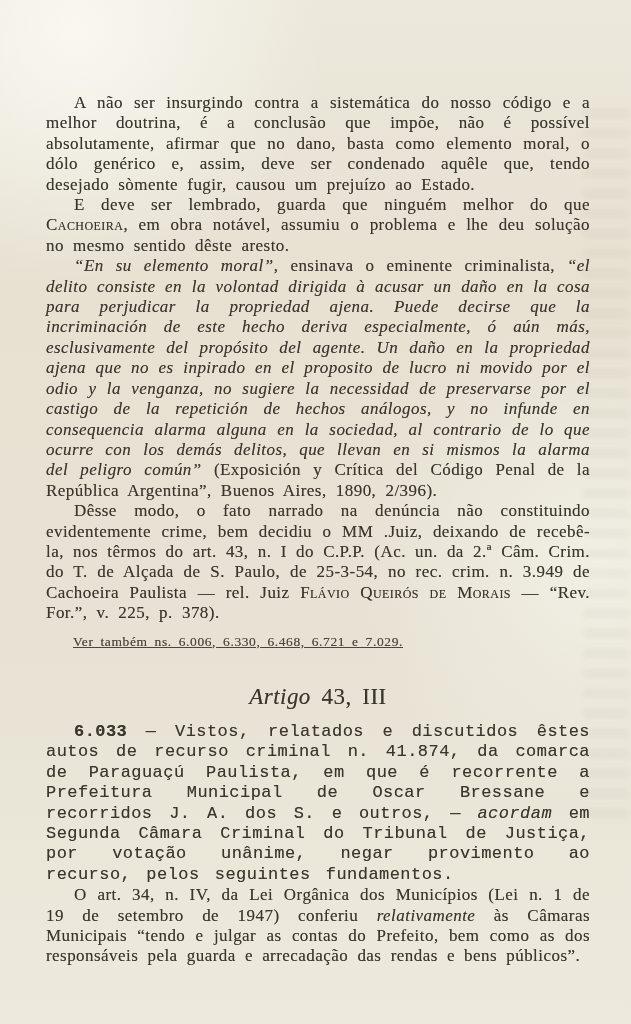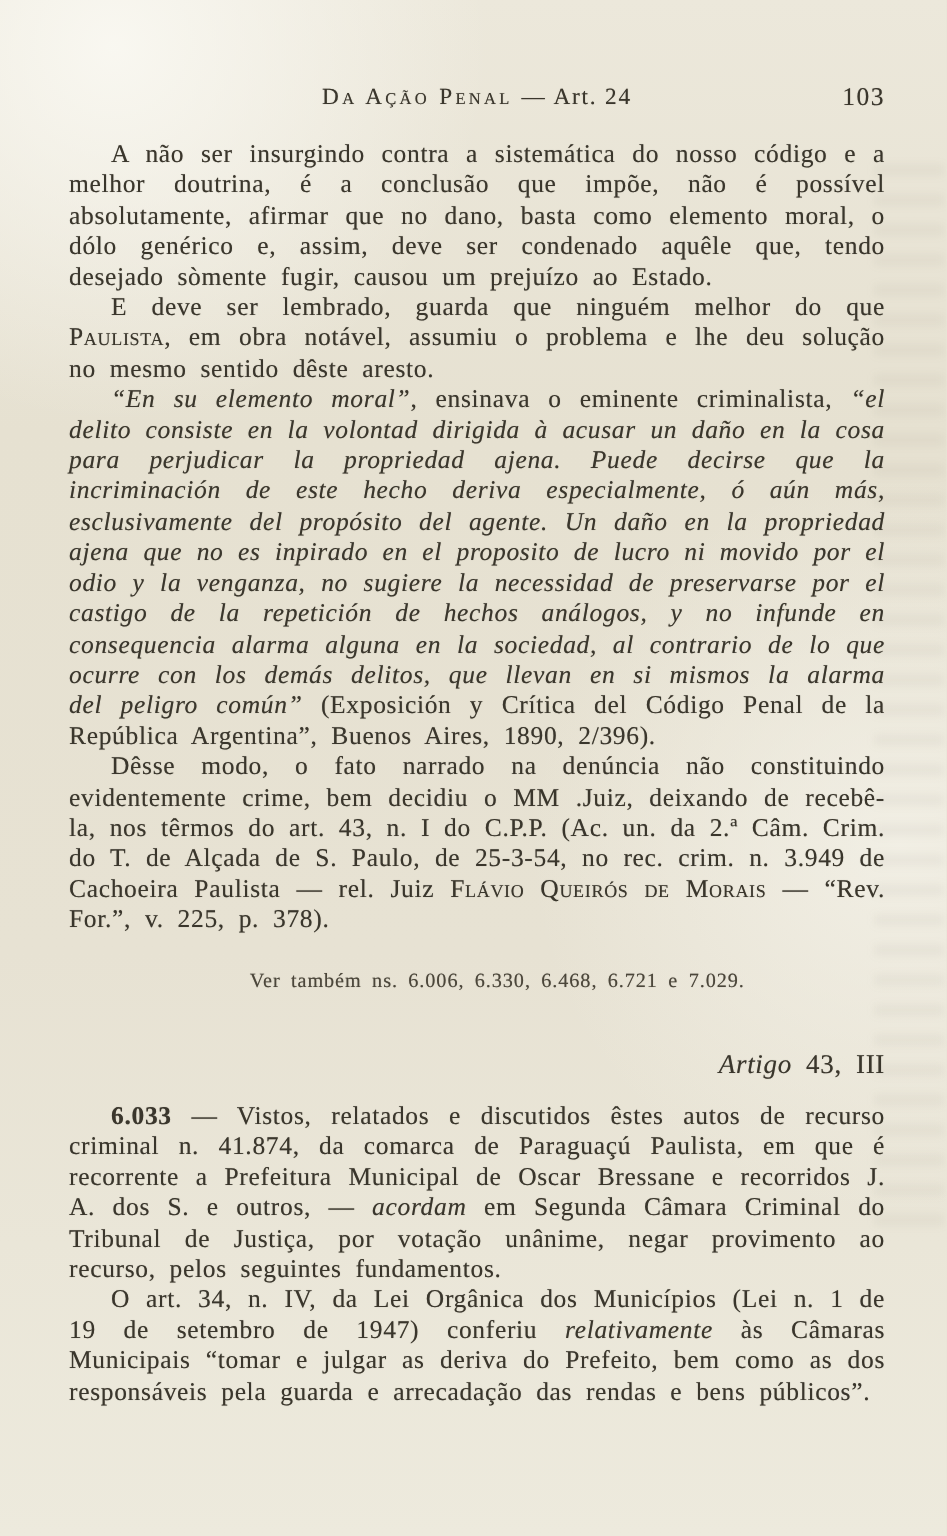--- a/index.html
+++ b/index.html
@@ -57,65 +57,60 @@
     letter-spacing: 0.45px;
     word-spacing: 4.5px;
     text-shadow: 0 0 0.5px rgba(58,54,44,0.5);
   }
   .text-block p { text-indent: 28px; }
   .text-block p.no-indent { text-indent: 0; }
   .sc { font-variant: small-caps; }
   .it { font-style: italic; }
   .bold { font-weight: bold; }
   .note {
-    margin-top: 22px;
+    margin-top: 10px;
     font-size: 13.5px; line-height: 16px;
     padding-left: 27px;
     color: var(--color-note_ink);
     letter-spacing: 0.6px; word-spacing: 3px;
-    text-align: center;
+    text-align: left;
     text-indent: 0 !important;
+    text-decoration: underline;
   }
   .section-heading {
     margin-top: 37px;
     text-indent: 0 !important;
-    font-size: 18px;
-    text-align: right;
+    font-size: 23px;
+    text-align: center;
   }
   .section-heading .ref { font-weight: 500; }
-  .para-6033 { margin-top: 15px; }
+  .para-6033 { margin-top: 15px; font-family: Liberation Mono, monospace; }
 </style>
 </head>
 <body>
 
 <div class="page">
 
   <div class="bleed"></div>
 
-  <header class="running-head">
-    <span class="title-sc">Da Ação Penal</span>
-    <span class="sep">—</span>
-    <span class="art">Art. 24</span>
-    <span class="page-number">103</span>
-  </header>
 
   <main class="text-block">
 
 
     <p>A não ser insurgindo contra a sistemática do nosso código e a melhor doutrina, é a conclusão que impõe, não é possível absolutamente, afirmar que no dano, basta como elemento moral, o dólo genérico e, assim, deve ser condenado aquêle que, tendo desejado sòmente fugir, causou um prejuízo ao Estado.</p>
 
-    <p><span>E deve ser lembrado, guarda que ninguém melhor do que </span><span class="sc">Paulista</span><span>, em obra notável, assumiu o problema e lhe deu solução no mesmo sentido dêste aresto.</span></p>
+    <p><span>E deve ser lembrado, guarda que ninguém melhor do que </span><span class="sc">Cachoeira</span><span>, em obra notável, assumiu o problema e lhe deu solução no mesmo sentido dêste aresto.</span></p>
 
     <p><span class="it">“En su elemento moral”</span><span>, ensinava o eminente criminalista, </span><span class="it">“el delito consiste en la volontad dirigida à acusar un daño en la cosa para perjudicar la propriedad ajena. Puede decirse que la incriminación de este hecho deriva especialmente, ó aún más, esclusivamente del propósito del agente. Un daño en la propriedad ajena que no es inpirado en el proposito de lucro ni movido por el odio y la venganza, no sugiere la necessidad de preservarse por el castigo de la repetición de hechos análogos, y no infunde en consequencia alarma alguna en la sociedad, al contrario de lo que ocurre con los demás delitos, que llevan en si mismos la alarma del peligro común”</span><span> (Exposición y Crítica del Código Penal de la República Argentina”, Buenos Aires, 1890, 2/396).</span></p>
 
     <p><span>Dêsse modo, o fato narrado na denúncia não constituindo evidentemente crime, bem decidiu o MM .Juiz, deixando de recebê-la, nos têrmos do art. 43, n. I do C.P.P. (Ac. un. da 2.ª Câm. Crim. do T. de Alçada de S. Paulo, de 25-3-54, no rec. crim. n. 3.949 de Cachoeira Paulista — rel. Juiz </span><span class="sc">Flávio Queirós de Morais</span><span> — “Rev. For.”, v. 225, p. 378).</span></p>
 
     <p class="note">Ver também ns. 6.006, 6.330, 6.468, 6.721 e 7.029.</p>
 
     <p class="section-heading"><span class="it">Artigo</span>
       <span class="ref">43, III</span></p>
 
     <p class="para-6033"><span class="bold">6.033</span><span> — Vistos, relatados e discutidos êstes autos de recurso criminal n. 41.874, da comarca de Paraguaçú Paulista, em que é recorrente a Prefeitura Municipal de Oscar Bressane e recorridos J. A. dos S. e outros, — </span><span class="it">acordam</span><span> em Segunda Câmara Criminal do Tribunal de Justiça, por votação unânime, negar provimento ao recurso, pelos seguintes fundamentos.</span></p>
 
-    <p><span>O art. 34, n. IV, da Lei Orgânica dos Municípios (Lei n. 1 de 19 de setembro de 1947) conferiu </span><span class="it">relativamente</span><span> às Câmaras Municipais “tomar e julgar as deriva do Prefeito, bem como as dos responsáveis pela guarda e arrecadação das rendas e bens públicos”.</span></p>
+    <p><span>O art. 34, n. IV, da Lei Orgânica dos Municípios (Lei n. 1 de 19 de setembro de 1947) conferiu </span><span class="it">relativamente</span><span> às Câmaras Municipais “tendo e julgar as contas do Prefeito, bem como as dos responsáveis pela guarda e arrecadação das rendas e bens públicos”.</span></p>
 
   </main>
 </div>
 
 </body></html>

